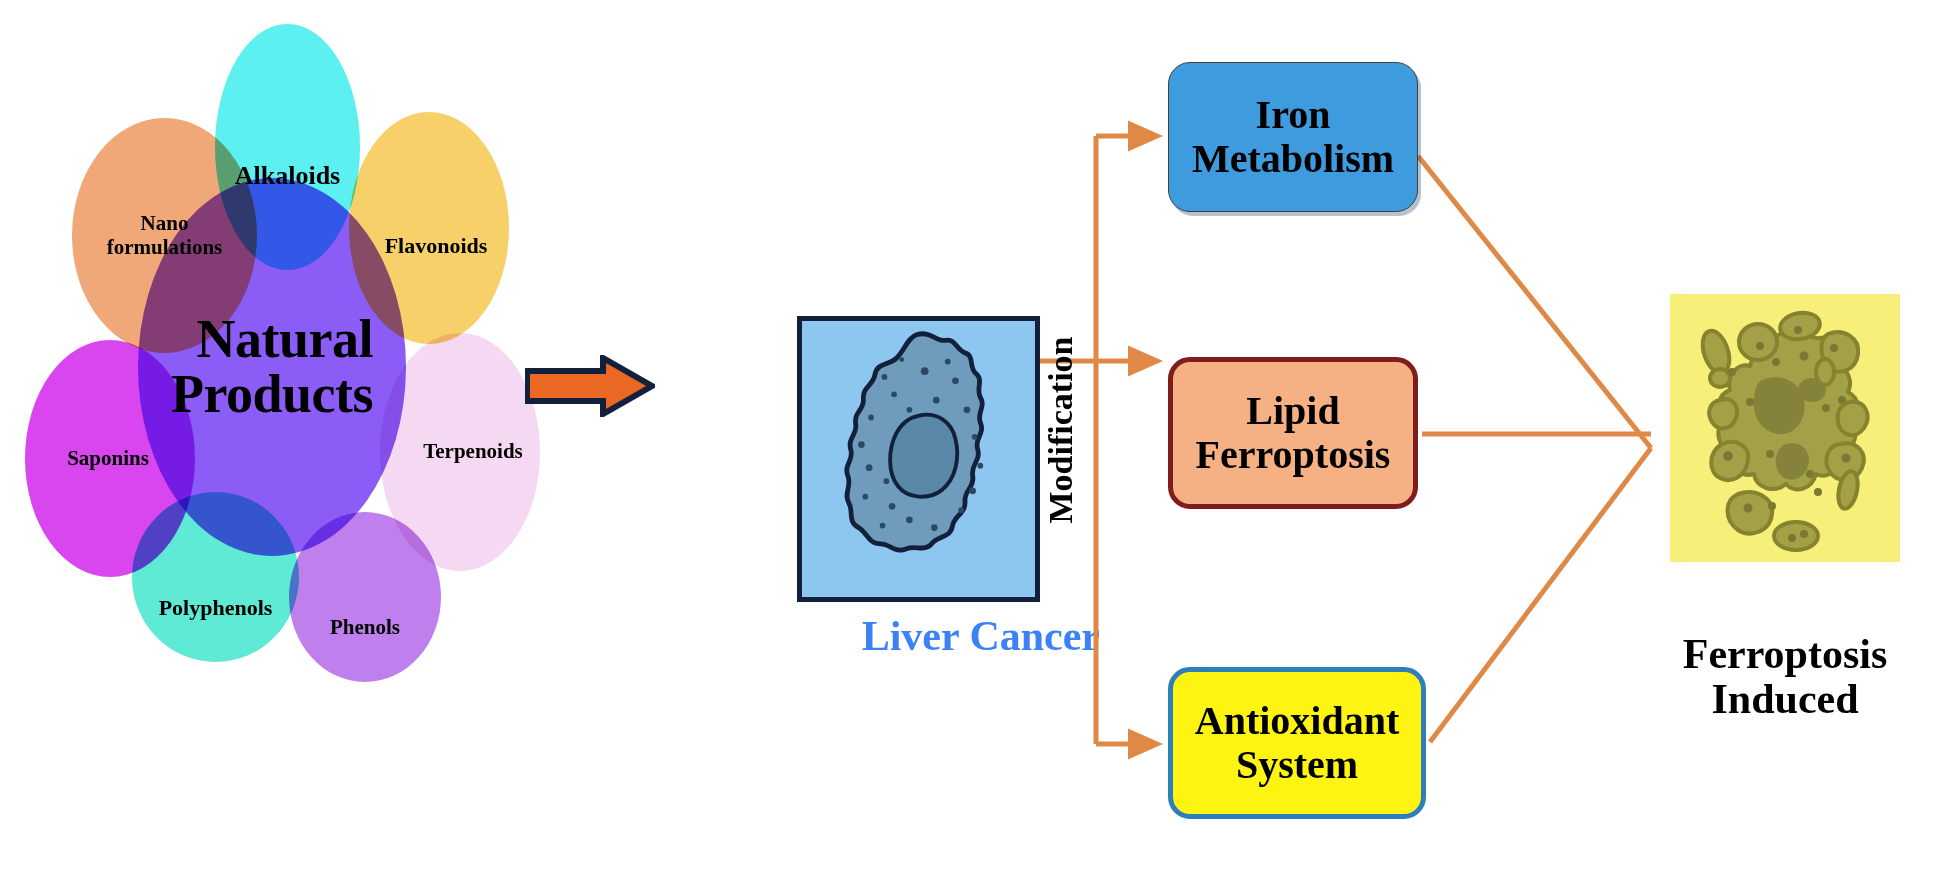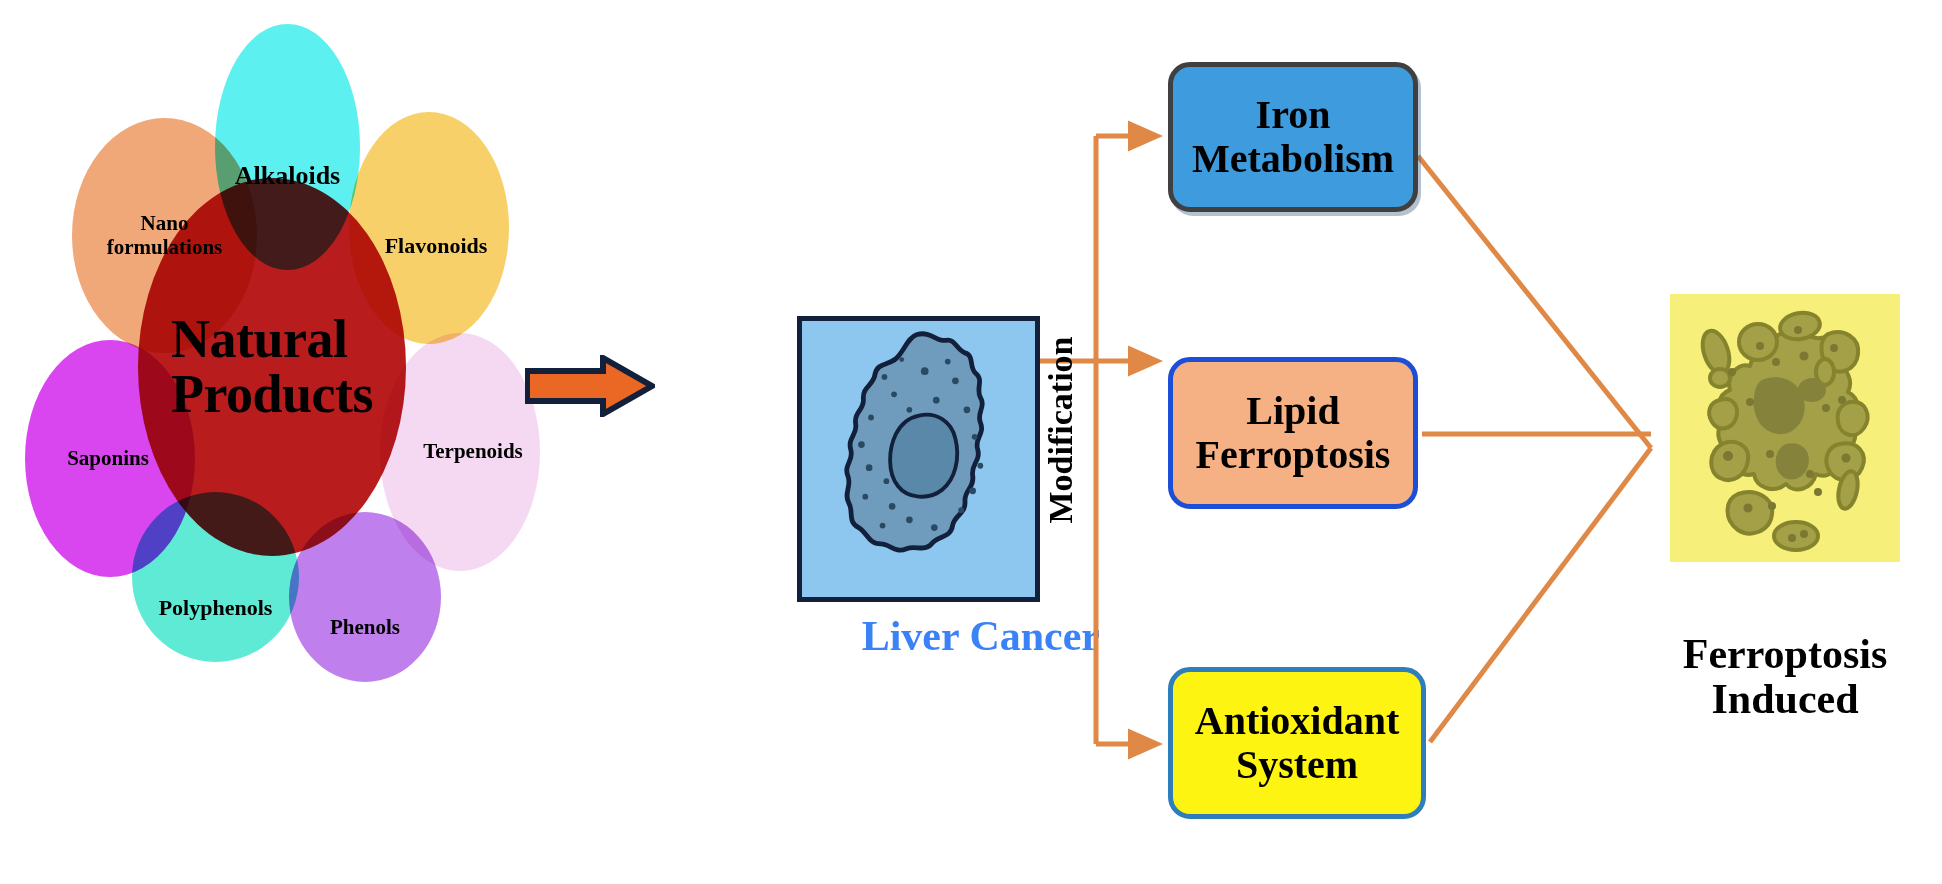--- a/index.html
+++ b/index.html
@@ -28,25 +28,25 @@
     text-align: center;
     color: #000000;
     font-weight: bold;
     line-height: 1.12;
     mix-blend-mode: multiply;
   }
   .petal-label { pointer-events: none; }
   #petal-core {
     position: absolute;
     border-radius: 50%;
-    background: #b91c1c;
+    background: #8b5cf6;
     display: flex;
     align-items: center;
     justify-content: center;
-    text-align: left;
+    text-align: right;
     mix-blend-mode: multiply;
   }
   #core-text {
     font-size: 54px;
     font-weight: bold;
     line-height: 1.02;
     color: #000;
     letter-spacing: -0.5px;
   }
 
@@ -97,26 +97,26 @@
     justify-content: center;
     text-align: center;
     border-radius: 22px;
     font-weight: bold;
     color: #000;
     line-height: 1.1;
     font-size: 40px;
   }
   #box-iron {
     left: 1168px; top: 62px; width: 250px; height: 150px;
-    background: #3e9bdd; border: 5px solid #404040;
+    background: #3e9bdd; border: 1px solid #404040;
     box-shadow: 3px 4px 0 rgba(40,80,120,0.35);
   }
   #box-lipid {
     left: 1168px; top: 357px; width: 250px; height: 152px;
-    background: #f5b183; border: 5px solid #1d4ed8;
+    background: #f5b183; border: 5px solid #7f1d1d;
   }
   #box-antiox {
     left: 1168px; top: 667px; width: 258px; height: 152px;
     background: #fdf511; border: 5px solid #2d7ebb;
   }
 
   
   #ferro-box {
     position: absolute;
     left: 1670px; top: 294px;

